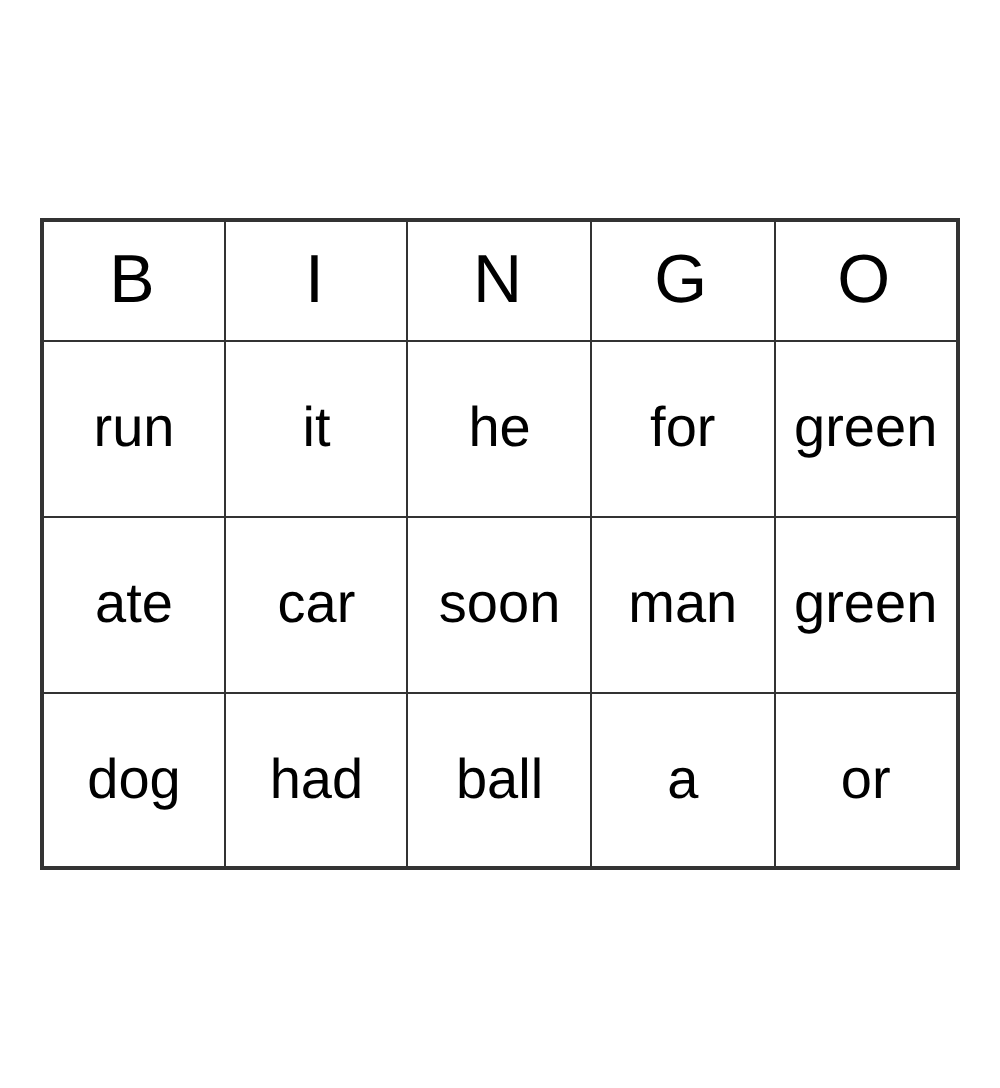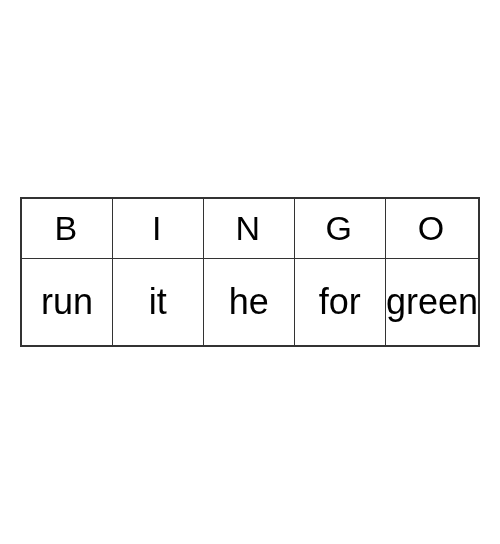--- a/index.html
+++ b/index.html
@@ -23,21 +23,21 @@
       border-collapse: collapse;
       width: 460px;
     }
 
     .bingo-card td, .bingo-card th {
       border: 1.5px solid #333;
       text-align: center;
       vertical-align: middle;
       width: 92px;
       height: 88px;
-      font-size: 36px;
+      font-size: 28px;
     }
 
     .bingo-card thead th {
       font-size: 34px;
       font-weight: normal;
       height: 60px;
       letter-spacing: 2px;
     }
   </style>
 </head>
@@ -54,14 +54,28 @@
       </tr>
   </thead>
   <tbody id="bingo-body">
   <tr>
         <td>run</td>
         <td>it</td>
         <td>he</td>
         <td>for</td>
         <td>green</td>
       </tr>
+      <tr>
+        <td>ate</td>
+        <td>car</td>
+        <td>soon</td>
+        <td>man</td>
+        <td>green</td>
+      </tr>
+      <tr>
+        <td>dog</td>
+        <td>had</td>
+        <td>ball</td>
+        <td>a</td>
+        <td>or</td>
+      </tr>
     </tbody>
 </table>
 
 </body></html>

